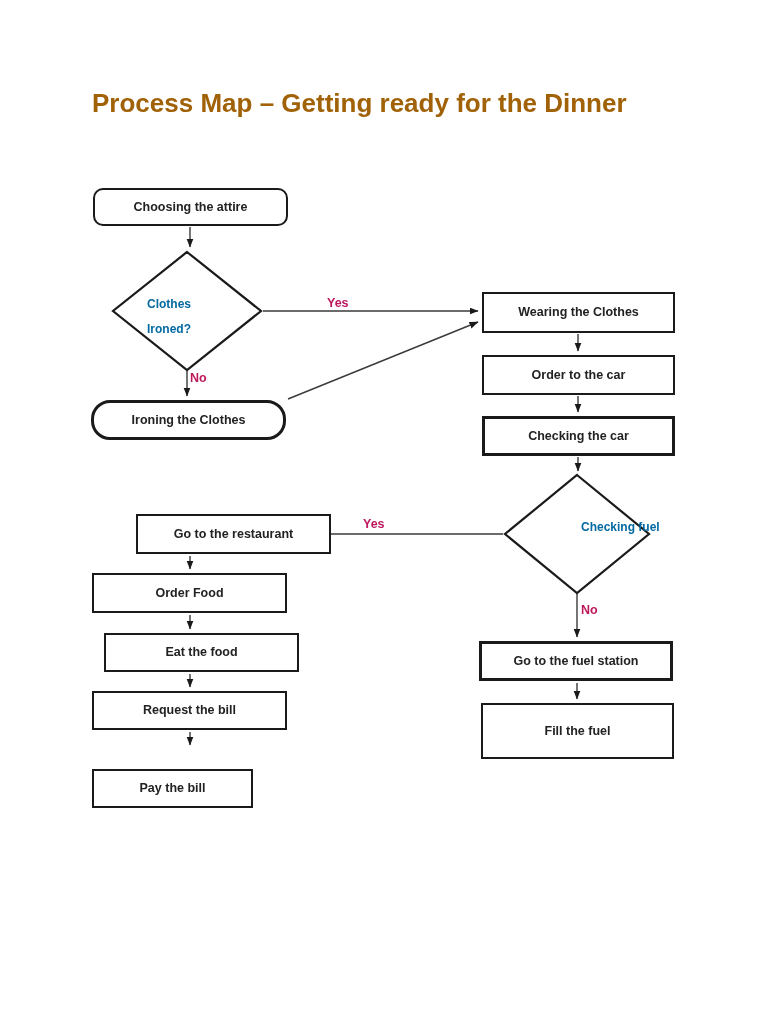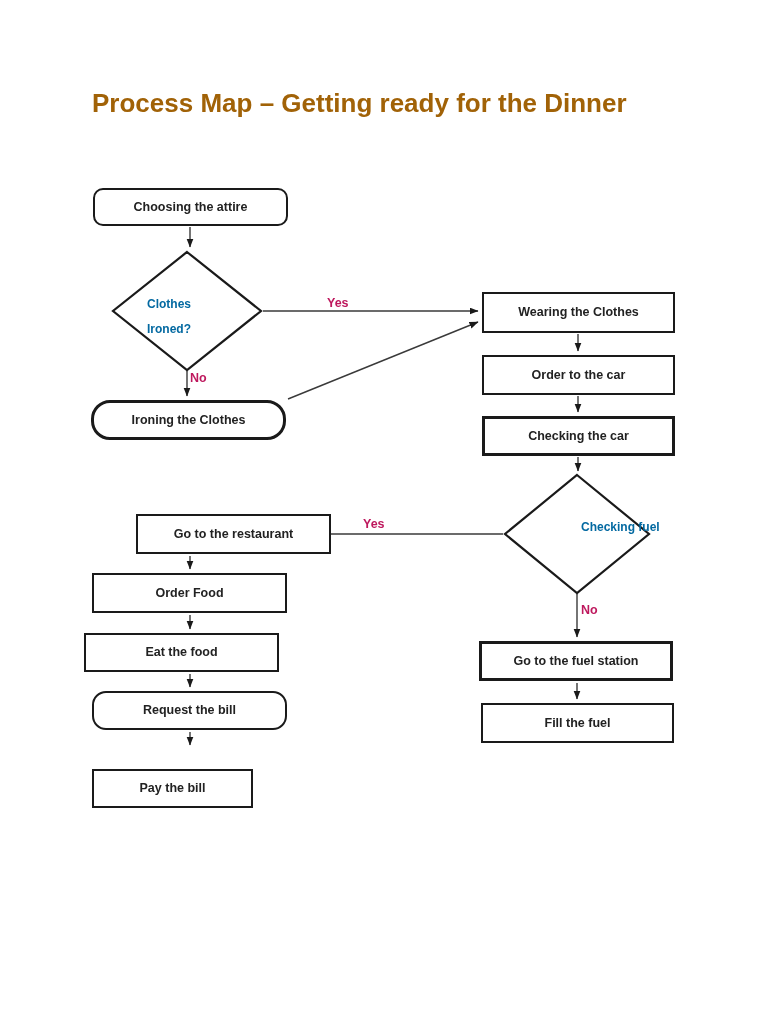--- a/index.html
+++ b/index.html
@@ -101,29 +101,29 @@
     <div class="node bold-border" style="left:91px; top:400px; width:195px; height:40px;border-radius:19px;">Ironing the Clothes</div>
 
     <div class="node" style="left:482px; top:355px; width:193px; height:40px;">Order to the car</div>
 
     <div class="node bold-border" style="left:482px; top:416px; width:193px; height:40px;">Checking the car</div>
 
     <div class="node" style="left:92px; top:514px; width:195px; height:40px;margin-left:44px;">Go to the restaurant</div>
 
     <div class="node" style="left:92px; top:573px; width:195px; height:40px;">Order Food</div>
 
-    <div class="node" style="left:84px; top:633px; width:195px; height:39px;">Eat the food</div>
+    <div class="node" style="left:104px; top:633px; width:195px; height:39px;">Eat the food</div>
 
-    <div class="node" style="left:92px; top:691px; width:195px; height:39px;border-radius:14px;">Request the bill</div>
+    <div class="node" style="left:92px; top:691px; width:195px; height:39px;">Request the bill</div>
 
     <div class="node" style="left:92px; top:749px; width:161px; height:39px;margin-top:20px;">Pay the bill</div>
 
     <div class="node bold-border" style="left:479px; top:641px; width:194px; height:40px;">Go to the fuel station</div>
 
-    <div class="node" style="left:481px; top:703px; width:193px; height:40px;">Fill the fuel</div>
+    <div class="node" style="left:481px; top:703px; width:193px; height:56px;">Fill the fuel</div>
 
     <div class="dlabel" style="left:147px; top:292px; width:81px;">Clothes Ironed?</div>
 
     <div class="dlabel" style="left:537px; top:515px; width:80px;margin-left:44px;">Checking fuel</div>
 
     <div class="elabel" style="left:327px; top:296px;">Yes</div>
 
     <div class="elabel" style="left:190px; top:371px;">No</div>
 
     <div class="elabel" style="left:363px; top:517px;">Yes</div>

